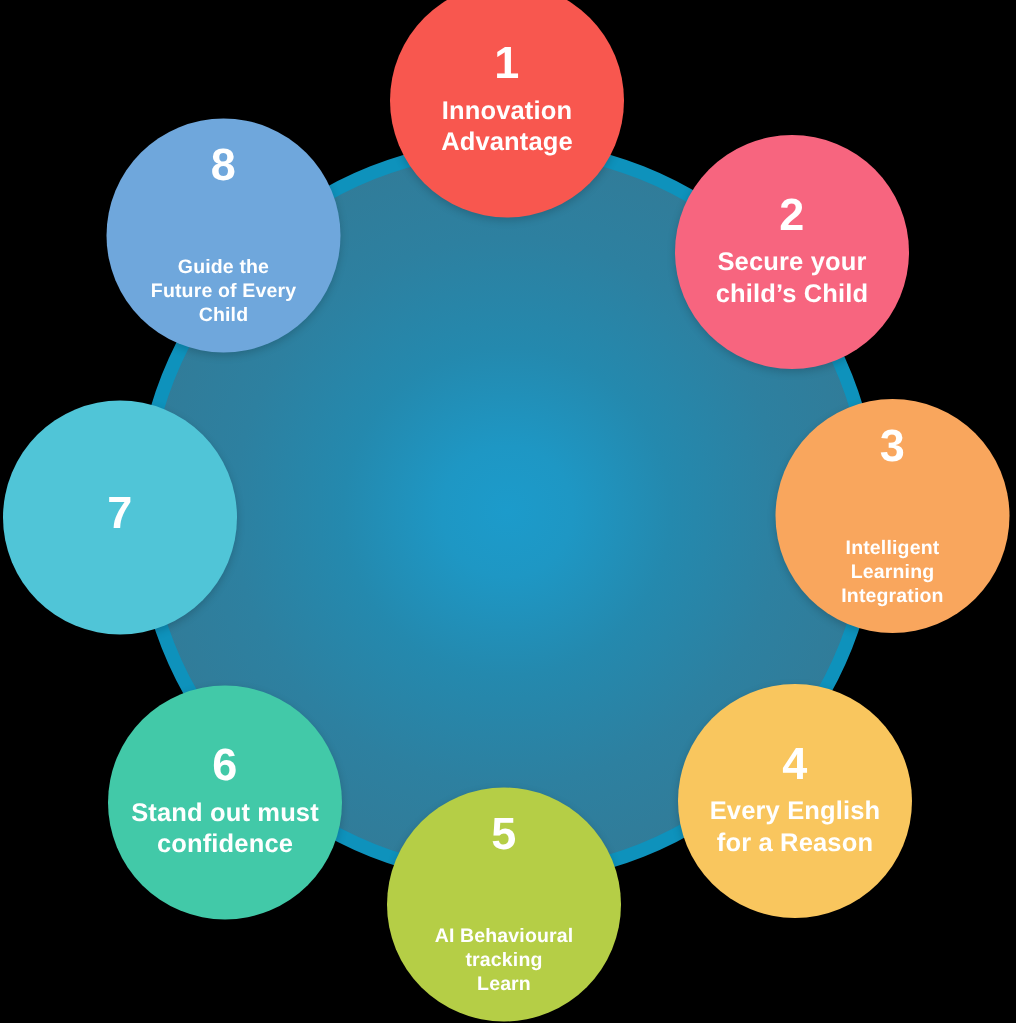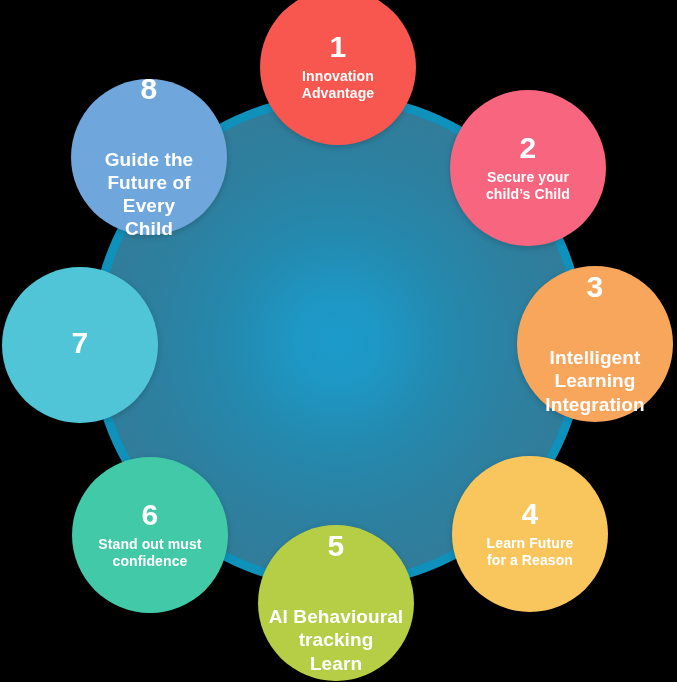--- a/index.html
+++ b/index.html
@@ -55,29 +55,29 @@
     box-shadow: 0 2px 6px rgba(0,0,0,0.18);
   }
   .node-num {
     font-size: 30px;
     font-weight: 700;
     line-height: 1.0;
     letter-spacing: 0.3px;
     margin-bottom: 6px;
   }
   .node-label {
-    font-size: 14px;
+    font-size: 17px;
     font-weight: 700;
     line-height: 1.22;
     letter-spacing: 0.1px;
     white-space: pre-line;
     padding: 0 4px;
   }
   .node.three-line .node-num { margin-bottom: 4px; }
-  .node.three-line .node-label { font-size: 19px; margin-top: 40px; }
+  .node.three-line .node-label { font-size: 13px; margin-top: 40px; }
 
   
   #node-1 { left: 260px; top:  -11px; }
   #node-2 { left: 450px; top:   90px; }
   #node-3 { left: 517px; top:  266px; }
   #node-4 { left: 452px; top:  456px; }
   #node-5 { left: 258px; top:  525px; }
   #node-6 { left:  72px; top:  457px; }
   #node-7 { left:   2px; top:  267px; }
   #node-8 { left:  71px; top:   79px; }
@@ -116,21 +116,21 @@
 
   <div class="node three-line" id="node-3" style="background: rgb(249, 166, 93);">
     <div class="node-num">3</div>
     <div class="node-label">Intelligent
 Learning
 Integration</div>
   </div>
 
   <div class="node" id="node-4" style="background: rgb(249, 198, 94);">
     <div class="node-num">4</div>
-    <div class="node-label">Learn Future
+    <div class="node-label">Every English
 for a Reason</div>
   </div>
 
   <div class="node three-line" id="node-5" style="background: rgb(181, 206, 70);">
     <div class="node-num">5</div>
     <div class="node-label">AI Behavioural
 tracking
 Learn</div>
   </div>
 

